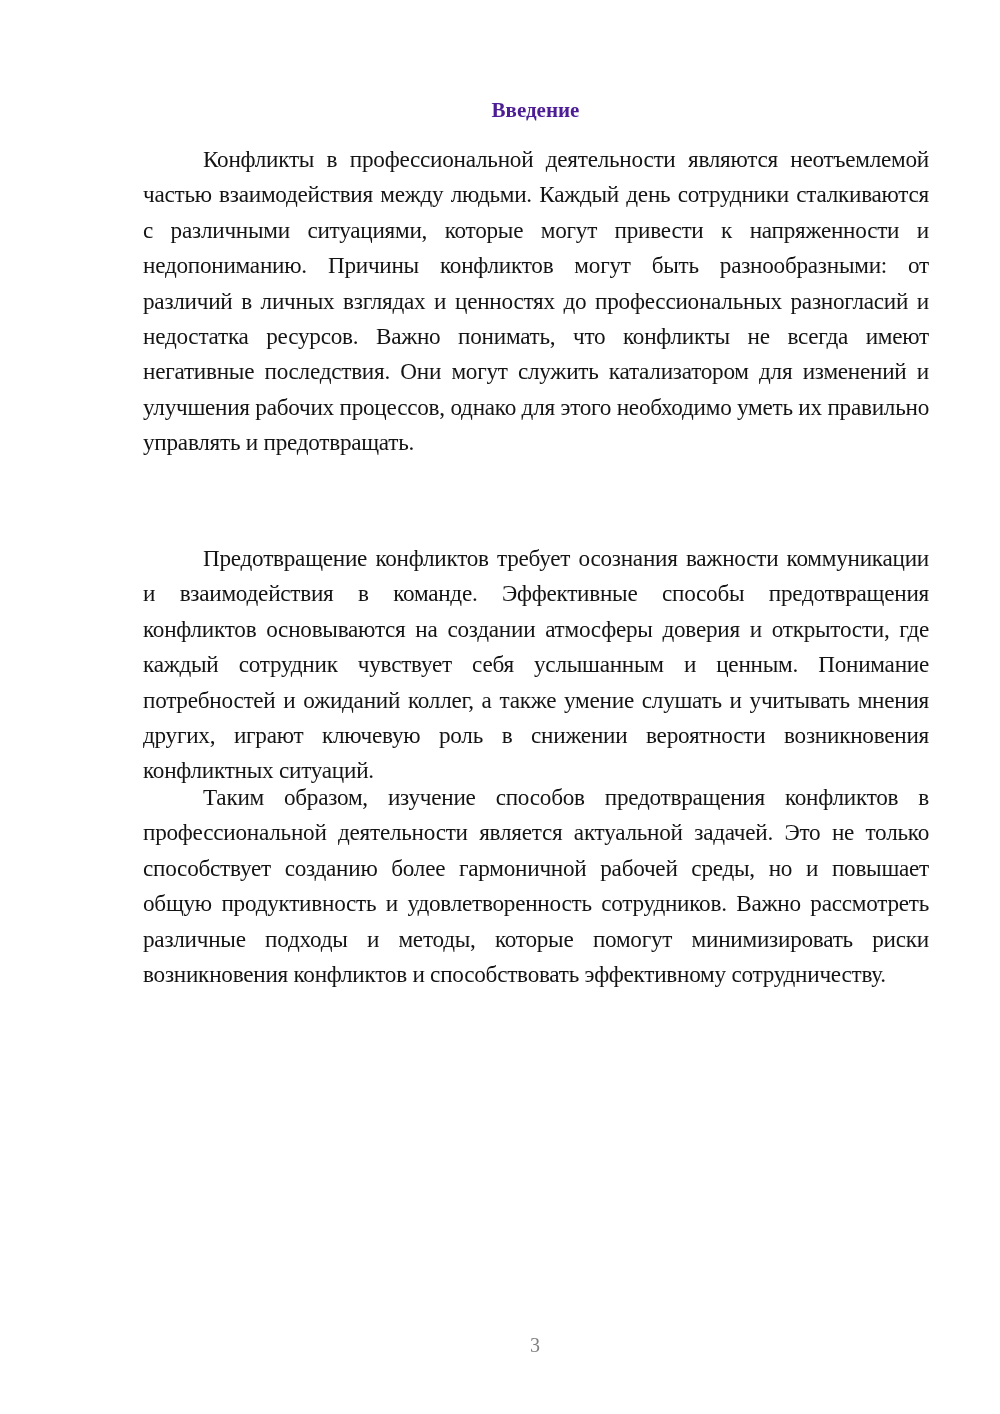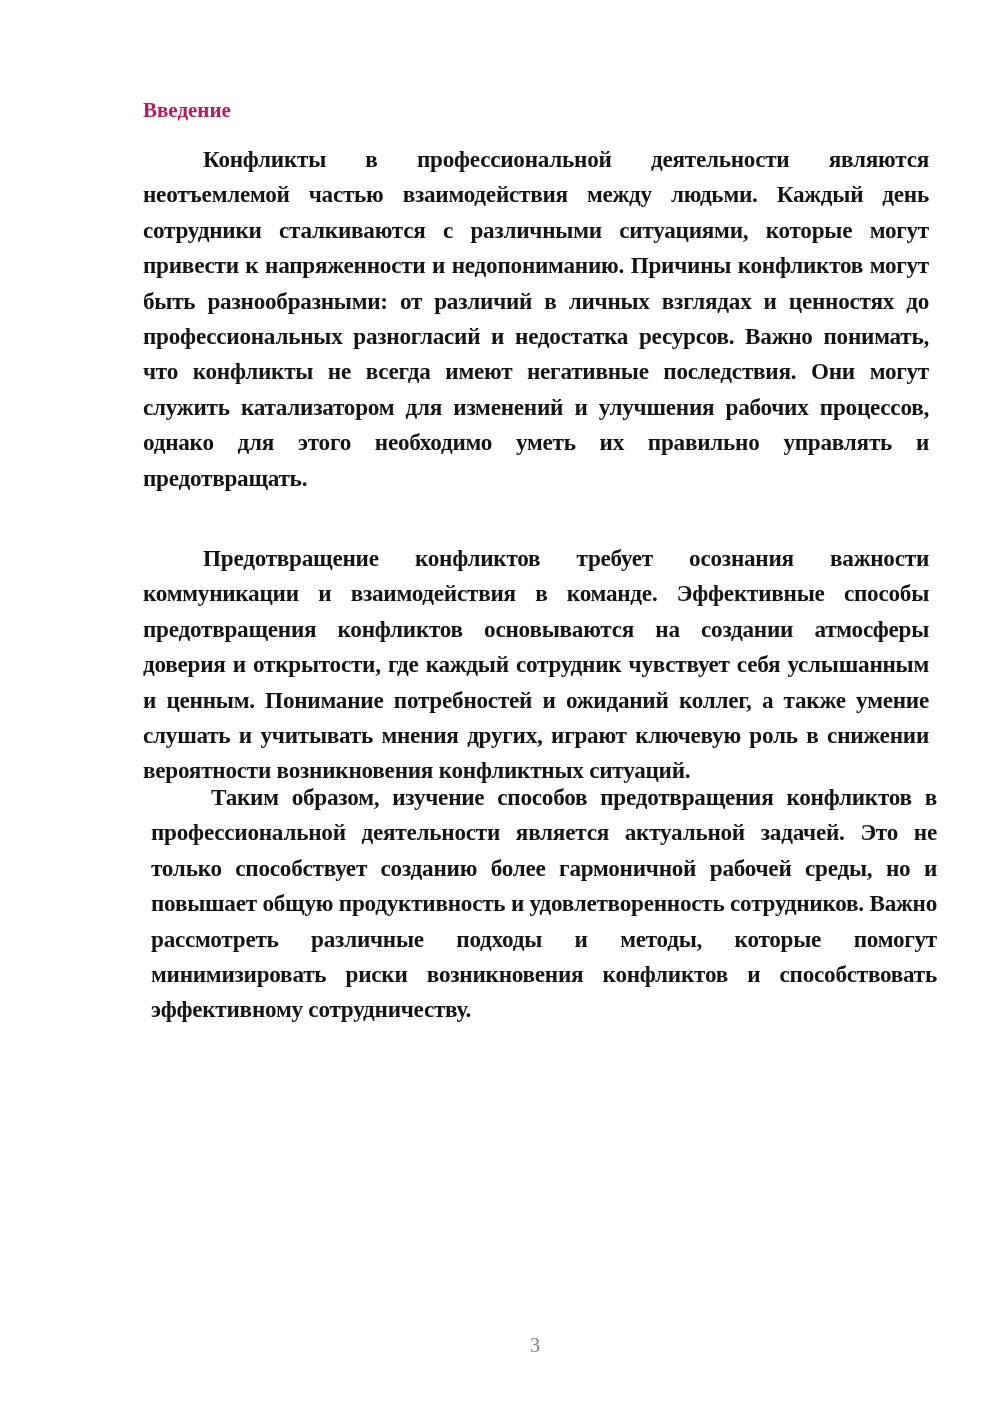--- a/index.html
+++ b/index.html
@@ -4,35 +4,34 @@
 <style>
   html, body { margin: 0; padding: 0; background: #ffffff; }
   body { width: 1000px; height: 1414px; position: relative; overflow: hidden; }
   .page {
     position: absolute; left: 0; top: 0; width: 1000px; height: 1414px;
     background: #ffffff; color: #111111;
     font-family: "Liberation Serif", "DejaVu Serif", serif;
   }
   .heading {
     position: absolute; left: 143px; width: 785px; top: 96px;
-    text-align: left; font-weight: bold; font-size: 21px; line-height: 28px;
-    color: #be185d;
+    text-align: center; font-weight: bold; font-size: 21px; line-height: 28px;
+    color: #4c1d95;
   }
   .para {
     position: absolute; left: 143px; width: 786px;
     font-size: 23.2px; line-height: 35.4px;
     text-align: justify; text-indent: 60px;
     margin: 0; color: #141414;
     letter-spacing: -0.25px;
     word-spacing: 0px;
-    font-weight: bold;
   }
   .p1 { top: 142px; }
   .p2 { top: 541px; }
-  .p3 { top: 780px; margin-left: 8px; }
+  .p3 { top: 780px; }
   .page-number {
     position: absolute; left: 0; width: 1070px; top: 1334px;
     text-align: center; font-size: 20px; color: #808080;
   }
 </style>
 </head>
 <body>
 
 <div class="page">
   <div class="heading">Введение</div>

